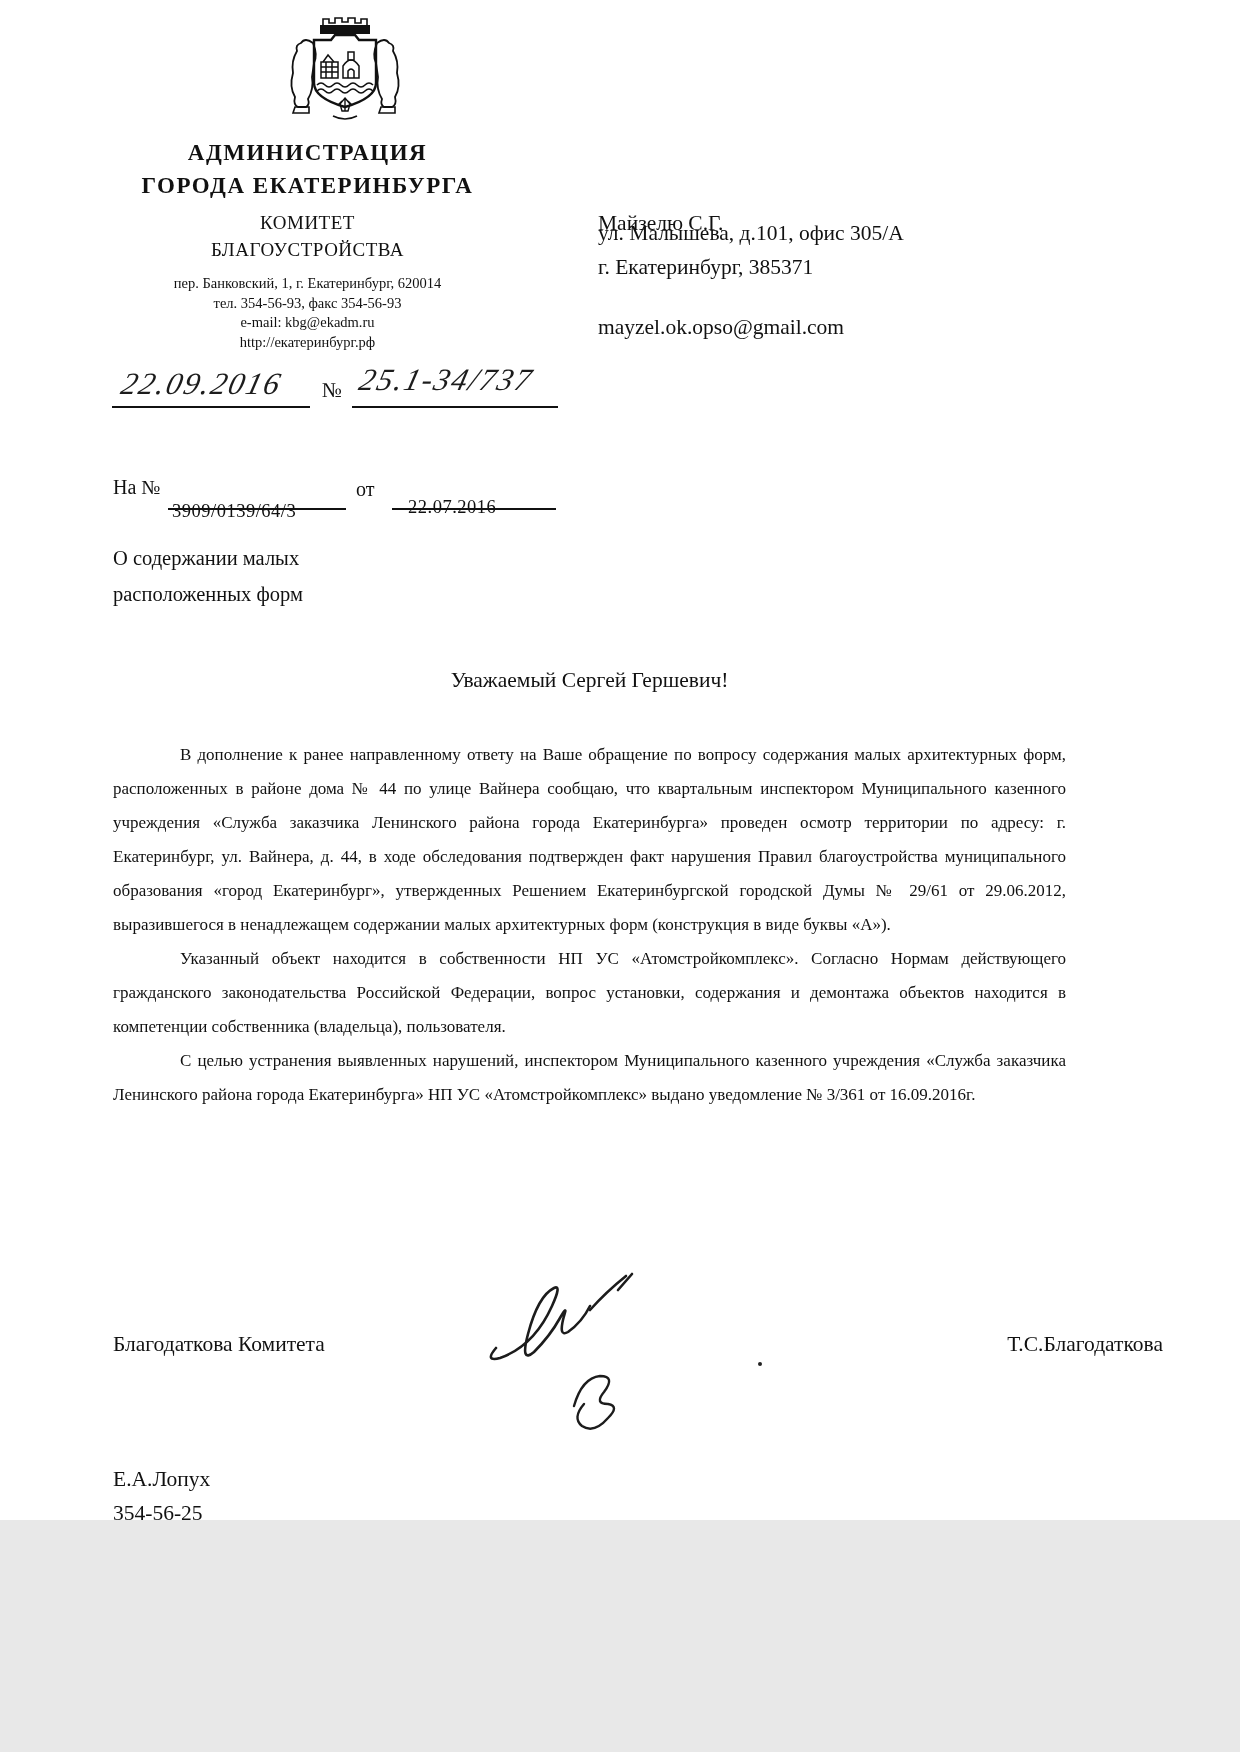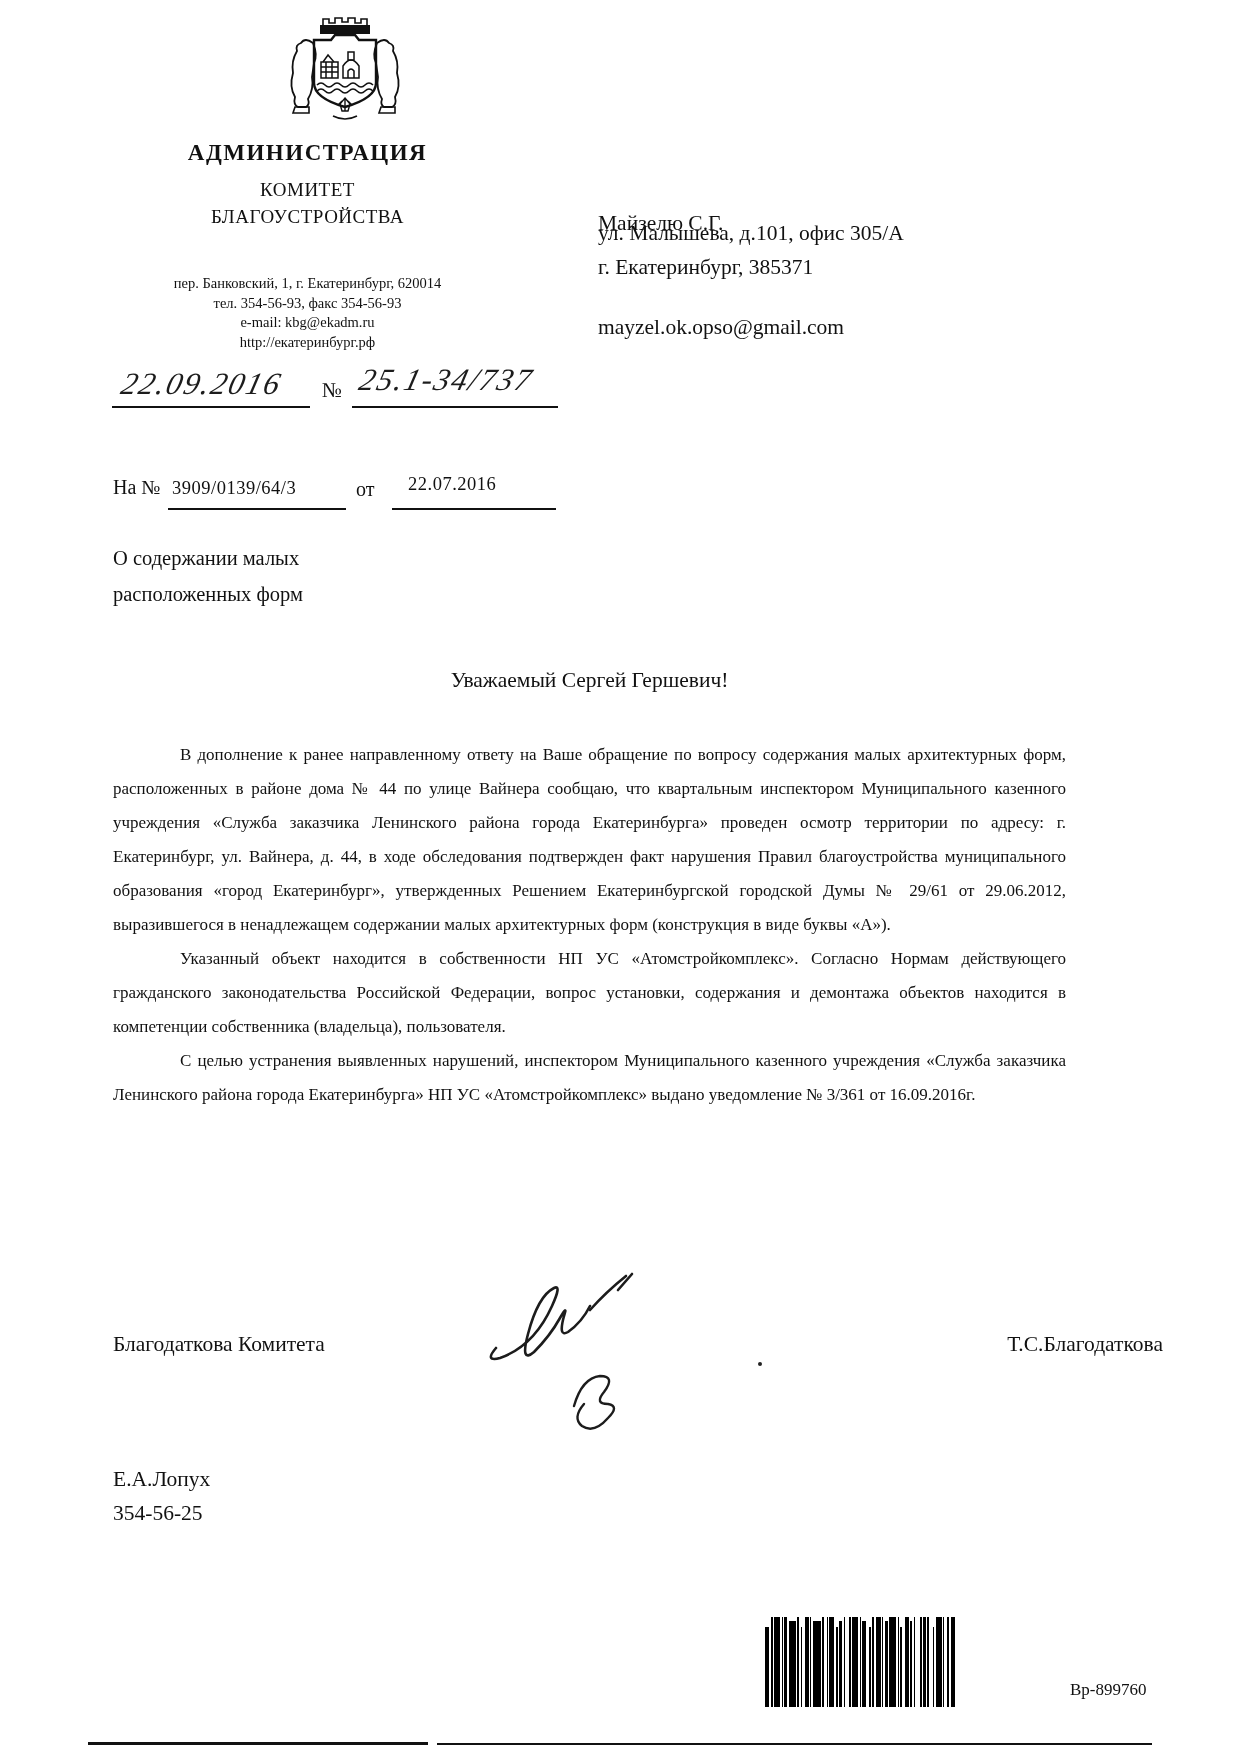--- a/index.html
+++ b/index.html
@@ -1,18 +1,18 @@
 <!DOCTYPE html>
 <html lang="ru"><head>
 <meta charset="utf-8">
 <style>
   html,body{margin:0;padding:0;background:#e8e8e8;}
   .page{
     position:relative;
-    width:1240px;height:1752px;
+    width:1240px;height:1520px;
     margin:0 auto;
     background:#ffffff;
     color:#111;
     font-family:"Liberation Serif","DejaVu Serif",serif;
     overflow:hidden;
   }
   .abs{position:absolute;}
   .center{text-align:center;}
   .org-line{font-weight:bold;font-size:23px;letter-spacing:1.5px;line-height:33px;}
   .dept-line{font-weight:normal;font-size:19px;letter-spacing:.5px;line-height:27px;}
@@ -20,21 +20,21 @@
   .hw{
     font-style:italic;
     font-size:31px;
     letter-spacing:2px;
     transform:skewX(-14deg);
     white-space:nowrap;
     color:#1c1c1c;
   }
   .rule{background:#111;height:2px;}
   .reply-label{font-size:20px;}
-  .reply-num{font-size:18.5px;letter-spacing:.5px;}
+  .reply-num{font-size:18.5px;letter-spacing:.5px;margin-top:23px;}
   .subject{font-size:20.5px;line-height:36px;}
   .recipient{font-size:21.5px;line-height:34px;}
   .salutation{font-size:21.5px;}
   .body-text{font-size:17px;line-height:34px;text-align:justify;}
   .body-text p{margin:0;text-indent:67px;}
   .sig-label{font-size:21.5px;}
   .executor{font-size:21.5px;line-height:34px;}
   .barcode{display:flex;align-items:flex-end;height:90px;}
   .barcode .bar{background:#000;}
   .barcode-label{font-size:17px;}
@@ -78,20 +78,21 @@
         <path d="M94 33 q8 -6 12 0 q6 2 4 8 q6 10 4 22 q4 14 -2 24 q2 8 -3 10 h-8 q-4 -2 -2 -8 q-6 -10 -4 -22 l-2 -14 q-4 -8 1 -20 z" stroke-width="1.8"></path>
         <path d="M98 97 h14 v6 h-16 z" stroke-width="1.6"></path>
 
         <path d="M50 106 q12 6 24 0" stroke-width="1.6"></path>
       </g>
     </svg>
   </div>
 
   <div class="abs center" style="left:85px;top:136px;width:445px;">
     <div class="org-line">АДМИНИСТРАЦИЯ</div>
+    <div class="org-line">ГОРОДА  ЕКАТЕРИНБУРГА</div>
     <div class="dept-line" style="margin-top:7px;">КОМИТЕТ</div>
     <div class="dept-line">БЛАГОУСТРОЙСТВА</div>
   </div>
 
   <div class="abs center" style="left:85px;top:274px;width:445px;">
     <div class="contact-line">пер. Банковский, 1, г. Екатеринбург, 620014</div>
     <div class="contact-line">тел. 354-56-93, факс 354-56-93</div>
     <div class="contact-line">e-mail: kbg@ekadm.ru</div>
     <div class="contact-line">http://екатеринбург.рф</div>
   </div>

